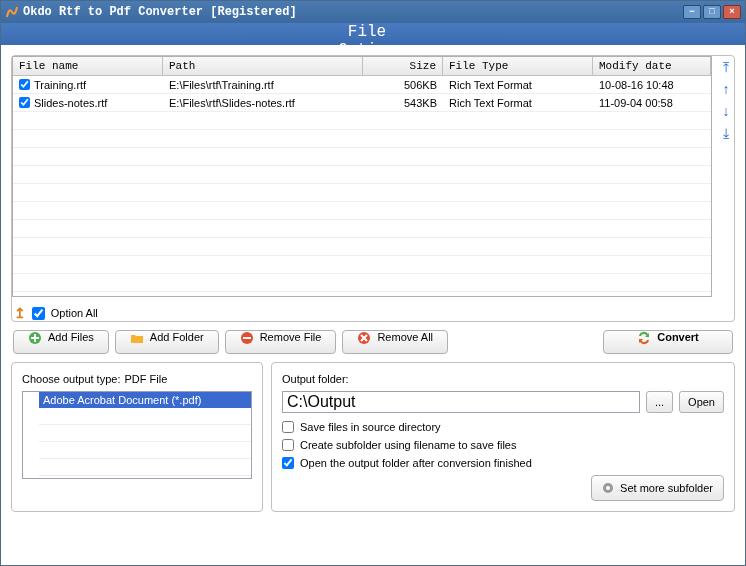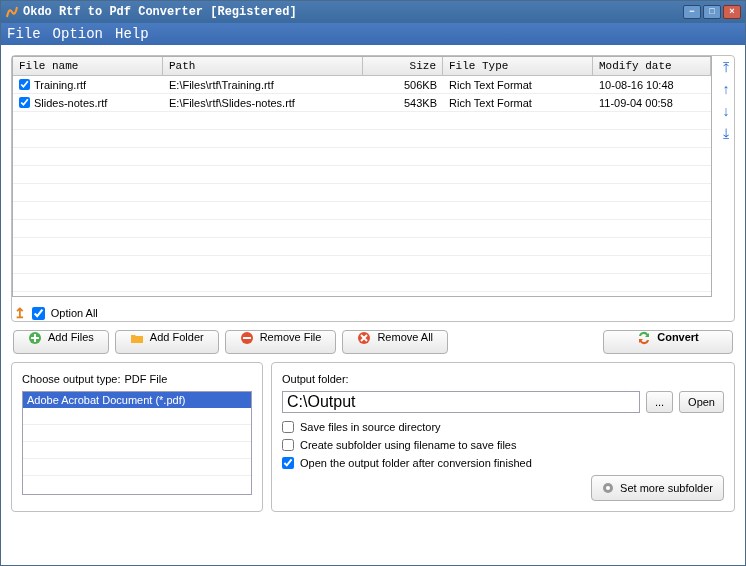--- a/index.html
+++ b/index.html
@@ -4,21 +4,21 @@
 <style>
 * { box-sizing: border-box; margin: 0; padding: 0; }
 body { font-family: Tahoma, Arial, sans-serif; font-size: 11px; background: #fff; width: 746px; height: 566px; overflow: hidden; }
 .window { width: 746px; height: 566px; border: 1px solid #4a6a8a; background: #fff; display: flex; flex-direction: column; }
 .titlebar { background: linear-gradient(180deg, #4a7ab0 0%, #3a6aa0 100%); color: #fff; height: 22px; display: flex; align-items: center; padding: 0 4px; font-family: "Courier New", monospace; font-size: 12px; font-weight: bold; }
 .titlebar-icon { width: 14px; height: 14px; margin-right: 4px; display: inline-flex; align-items: center; }
 .titlebar-text { flex: 1; }
 .win-btns { display: flex; gap: 2px; }
 .win-btn { width: 18px; height: 14px; border: 1px solid #2a4a70; background: #6a9acd; color: #fff; font-size: 9px; display: flex; align-items: center; justify-content: center; cursor: pointer; border-radius: 2px; }
 .win-btn.close { background: #d06050; border-color: #803020; }
-.menubar { background: linear-gradient(180deg, #4a7abf 0%, #3a6aaf 100%); color: #fff; height: 22px; display: flex; align-items: center; padding: 0 6px; font-family: "Courier New", monospace; font-size: 14px; }
+.menubar { background: linear-gradient(180deg, #4a7abf 0%, #3a6aaf 100%); color: #fff; height: 22px; display: flex; align-items: center; padding: 0 6px; font-family: "Courier New", monospace; font-size: 16px; flex-direction: column; }
 .menubar span { margin-right: 12px; cursor: pointer; }
 .content { flex: 1; background: #fff; padding: 10px 10px; display: flex; flex-direction: column; position: relative; }
 .main-panel { border: 1px solid #c0c0c0; border-radius: 4px; padding: 0; margin-bottom: 8px; position: relative; }
 .table-wrap { display: flex; }
 .table { border: 1px solid #b0b0b0; flex: 1; background: #fff; }
 .thead { display: flex; background: linear-gradient(180deg, #f8f8f8 0%, #e8e8e8 100%); border-bottom: 1px solid #c0c0c0; font-family: "Courier New", monospace; font-size: 11px; }
 .th { padding: 3px 6px; border-right: 1px solid #c0c0c0; }
 .th.fn { width: 150px; } .th.path { width: 200px; } .th.size { width: 80px; text-align: right; } .th.ft { width: 150px; } .th.md { flex: 1; }
 .tbody { height: 220px; overflow: auto; }
 .tr { display: flex; border-bottom: 1px solid #eee; height: 18px; align-items: center; }
@@ -31,21 +31,21 @@
 .up-icon { color: #e08020; font-weight:bold; font-size:14px;}
 .btn-row { display: flex; gap: 6px; margin: 0 2px 8px 2px; }
 .btn { background: linear-gradient(180deg, #fdfdfd 0%, #e8e8e8 100%); border: 1px solid #b0b0b0; border-radius: 4px; height: 24px; padding: 0 14px; display: inline-flex; align-items: flex-start; gap: 6px; cursor: pointer; font-size: 11px; }
 .btn .ico { width: 14px; height: 14px; display:inline-flex; align-items:center; justify-content:center;}
 .spacer { flex: 1; }
 .bottom-panels { display: flex; gap: 8px; }
 .panel { border: 1px solid #c0c0c0; border-radius: 4px; padding: 10px; }
 .panel-left { width: 252px; }
 .panel-right { flex: 1; }
 .label { font-size: 11px; margin-bottom: 6px; display: flex; gap: 4px;}
-.listbox { border: 1px solid #a0a0b0; background: #fff; height: 104px; overflow:hidden;}
+.listbox { border: 1px solid #a0a0b0; background: #fff; height: 88px; overflow:hidden;padding-left:16px;}
 .listbox .item { background: #3a6ad0; color: #fff; padding: 2px 4px; }
 .listbox .blank { border-bottom: 1px solid #eee; height: 17px; }
 .outrow { display: flex; gap: 6px; align-items: center; margin-bottom: 8px; }
 .textfield { flex: 1; border: 1px solid #a0a0b0; height: 22px; padding: 2px 4px; font-size: 16px; }
 .smallbtn { border: 1px solid #b0b0b0; background: linear-gradient(180deg, #fdfdfd 0%, #e8e8e8 100%); border-radius: 3px; height: 22px; padding: 0 8px; cursor: pointer; font-size:11px;}
 .chkrow { display: flex; align-items: center; gap: 6px; margin: 6px 0; font-size: 11px; }
 .chkrow input { width: 12px; height: 12px; }
 .params-row { display:flex; justify-content:flex-end; margin-top: 4px;}
 .params-btn { border: 1px solid #b0b0b0; background: linear-gradient(180deg, #fdfdfd 0%, #e8e8e8 100%); border-radius: 4px; height: 26px; padding: 0 10px; cursor: pointer; font-size:11px; display:inline-flex; align-items:center; gap:6px;}
 .convert-btn { font-weight: bold; width: 130px; justify-content: center; }

